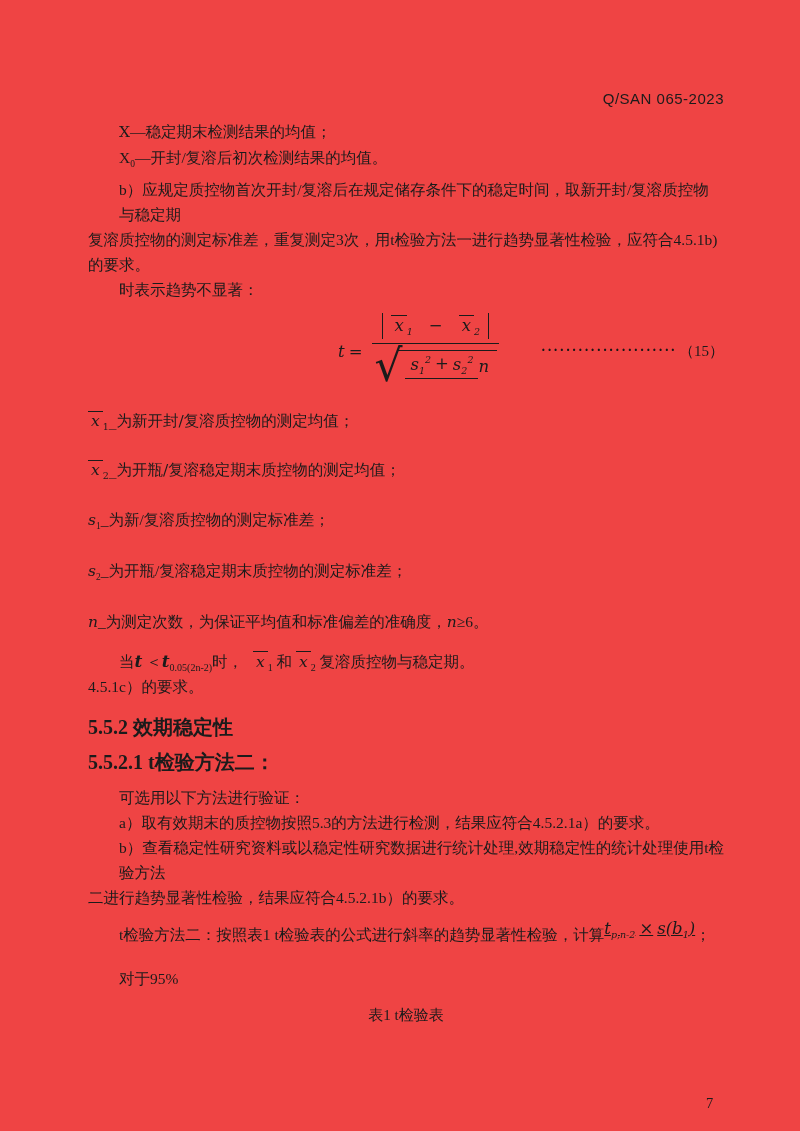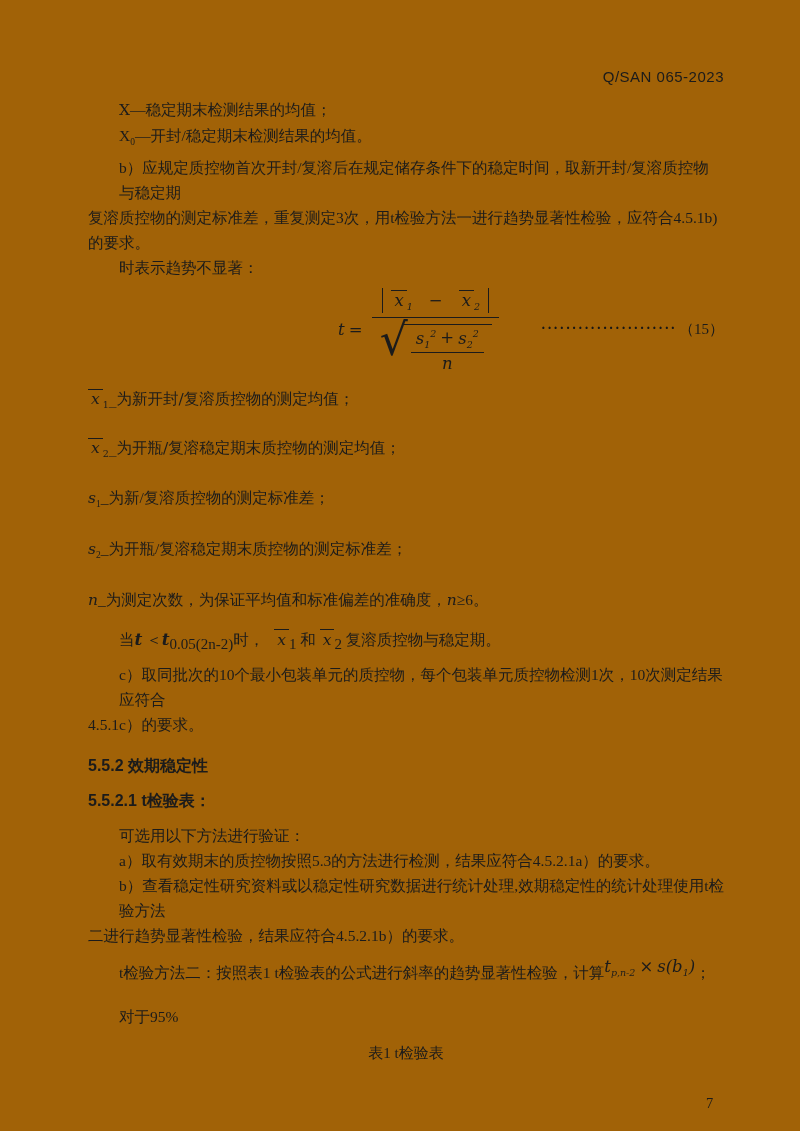--- a/index.html
+++ b/index.html
@@ -1,18 +1,18 @@
 <!DOCTYPE html>
 <html><head>
 <meta charset="utf-8">
 <style>
   * { margin:0; padding:0; box-sizing:border-box; }
   html,body { width:800px; height:1131px; }
   body { background:#ffffff; color:#1b1b1b; font-family:"Liberation Serif","DejaVu Serif",serif; position:relative; overflow:hidden; }
-  .page { position:absolute; inset:0; background:#a16207; padding:68px 76px 0 88px; }
+  .page { position:absolute; inset:0; background:#ef4444; padding:90px 76px 0 88px; }
 
   .doc-code { text-align:right; font-family:"Liberation Sans","DejaVu Sans",sans-serif; font-size:15px; letter-spacing:.5px; margin-bottom:12px; }
 
   .line { font-size:15.5px; line-height:25px; }
   .ind { padding-left:31px; }
 
   
   .eq { font-family:"DejaVu Serif","Liberation Serif",serif; font-style:italic; }
   .eq sub, .eq sup, sub, sup { font-size:9.5px; }
   .var { font-style:italic; font-family:"DejaVu Serif","Liberation Serif",serif; }
@@ -23,57 +23,57 @@
   .f15row { display:flex; align-items:center; margin:10px 0 4px; height:78px; }
   .f15 { display:inline-flex; align-items:center; font-size:16.5px; margin-left:250px; }
   .frac { display:inline-flex; flex-direction:column; align-items:center; margin-left:6px; }
   .fnum { border-bottom:1.3px solid #1b1b1b; padding:2px 10px 4px; }
   .abs { border-left:1.2px solid #1b1b1b; border-right:1.2px solid #1b1b1b; padding:2px 8px 1px; display:inline-block; }
   .wminus { margin:0 16px; font-style:normal; }
   .fden { padding-top:3px; display:flex; }
   .sqrt { display:inline-flex; align-items:flex-start; }
   .rad { font-size:44px; line-height:1; font-style:normal; transform:translateY(-3px); margin-right:-5px; }
   .sqrtbody { border-top:1.3px solid #1b1b1b; padding:3px 8px 0; margin-top:3px; }
-  .ifrac { display:inline-flex; flex-direction:column; align-items:center; }
+  .ifrac { display:inline-flex; flex-direction:row; align-items:center; }
   .ifnum { border-bottom:1.2px solid #1b1b1b; padding:0 5px 2px; }
   .ifden { padding-top:1px; }
   .dots { flex:1; margin-left:42px; overflow:hidden; white-space:nowrap; font-weight:bold; font-size:14px; letter-spacing:1.5px; color:#161616; }
   .eqnum { font-size:15px; margin-left:4px; }
 
   
   .def { margin-top:19px; }
   .def:first-of-type { margin-top:6px; }
 
   .concl { margin-top:16px; font-size:15.5px; }
   .concl .bigt { font-weight:bold; font-size:17px; }
-  .concl sub { font-size:15px; }
+  .concl sub { font-size:10px; }
 
-  .h-bold { font-family:Liberation Sans, sans-serif; font-weight:bold; font-size:16px; line-height:25px; }
+  .h-bold { font-family:Liberation Serif, serif; font-weight:bold; font-size:20px; line-height:25px; }
   .mt6{margin-top:6px;} .mt8{margin-top:8px;} .mt10{margin-top:10px;} .mt16{margin-top:16px;}
 
   .m2line { font-size:15.5px; line-height:38px; }
   .if { font-size:16.5px; white-space:nowrap; }
   .if sub { font-size:9.5px; }
-  .raised { position:relative; top:-6px; }
+  .raised { position:relative; top:-6px;text-decoration:underline; }
 
   
   .tbl-title { text-align:center; font-size:15px; margin-top:8px; margin-bottom:5px; }
 
   .page-num { position:absolute; left:706px; top:1095px; font-size:14.5px; }
 </style>
 </head>
 <body>
 
 <div class="page">
 
   <div class="doc-code">Q/SAN 065-2023</div>
 
   <div class="line ind"><span class="var" style="font-style:normal">X</span><span>—稳定期末检测结果的均值；</span></div>
 
-  <div class="line ind"><span style="font-style:normal"><span>X</span><sub>0</sub></span><span>—开封/稳定期末检测结果的均值。</span></div>
+  <div class="line ind"><span style="font-style:normal"><span>X</span><sub>0</sub></span><span>—开封/复溶后初次检测结果的均值。</span></div>
 
   <div class="line ind">b）应规定质控物首次开封/复溶后在规定储存条件下的稳定时间，取新开封/复溶质控物与稳定期</div>
   <div class="line">复溶质控物的测定标准差，重复测定3次，用t检验方法一进行趋势显著性检验，应符合4.5.1b)的要求。</div>
 
   <div class="line ind">时表示趋势不显著：</div>
 
   <div class="f15row">
     <span class="f15 eq">
       <span class="var">t</span>
       <span class="op">=</span>
@@ -110,25 +110,24 @@
 
   <div class="concl ind">
     <span>当</span><span class="var bigt">t</span>
     <span>＜</span><span class="var bigt">t</span><sub>0.05(2n-2)</sub><span>时，</span>
     <span class="bar" style="margin-left:6px"><span class="var">x</span></span><sub>1</sub>
     <span>和</span>
     <span class="bar"><span class="var">x</span></span><sub>2</sub>
     <span>复溶质控物与稳定期。</span>
   </div>
 
-  <div class="line ind mt8">c）取同批次的10个最小包装单元的质控物，每个包装单元质控物检测1次，10次测定结果应符合</div>
   <div class="line">4.5.1c）的要求。</div>
 
   <div class="h-bold mt16">5.5.2 效期稳定性</div>
-  <div class="h-bold mt10">5.5.2.1 t检验表：</div>
+  <div class="h-bold mt10">5.5.2.1 t检验方法二：</div>
 
   <div class="line ind mt10">可选用以下方法进行验证：</div>
   <div class="line ind">a）取有效期末的质控物按照5.3的方法进行检测，结果应符合4.5.2.1a）的要求。</div>
   <div class="line ind">b）查看稳定性研究资料或以稳定性研究数据进行统计处理,效期稳定性的统计处理使用t检验方法</div>
   <div class="line">二进行趋势显著性检验，结果应符合4.5.2.1b）的要求。</div>
 
   <div class="m2line ind mt6">
     <span>t检验方法二：按照表1  t检验表的公式进行斜率的趋势显著性检验，计算</span><span class="if eq raised"><span class="var">t</span><sub>p,n-2</sub><span class="op">×</span><span class="var">s(b</span><sub>1</sub><span class="var">)</span></span><span>；对于95%</span>
   </div>
 

